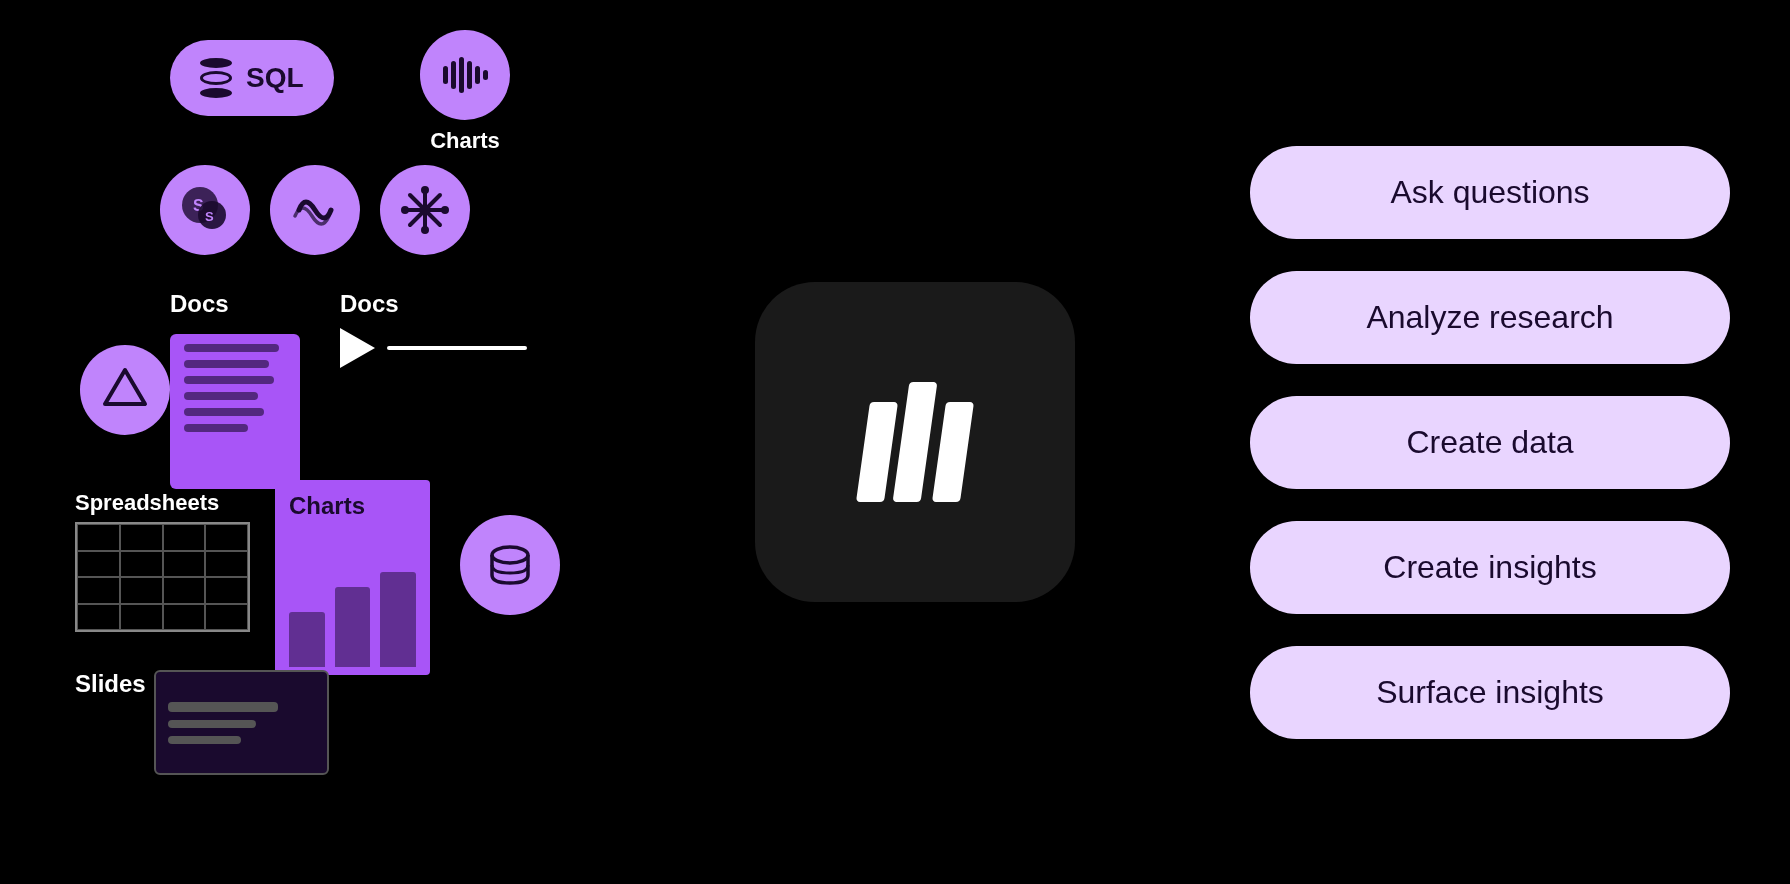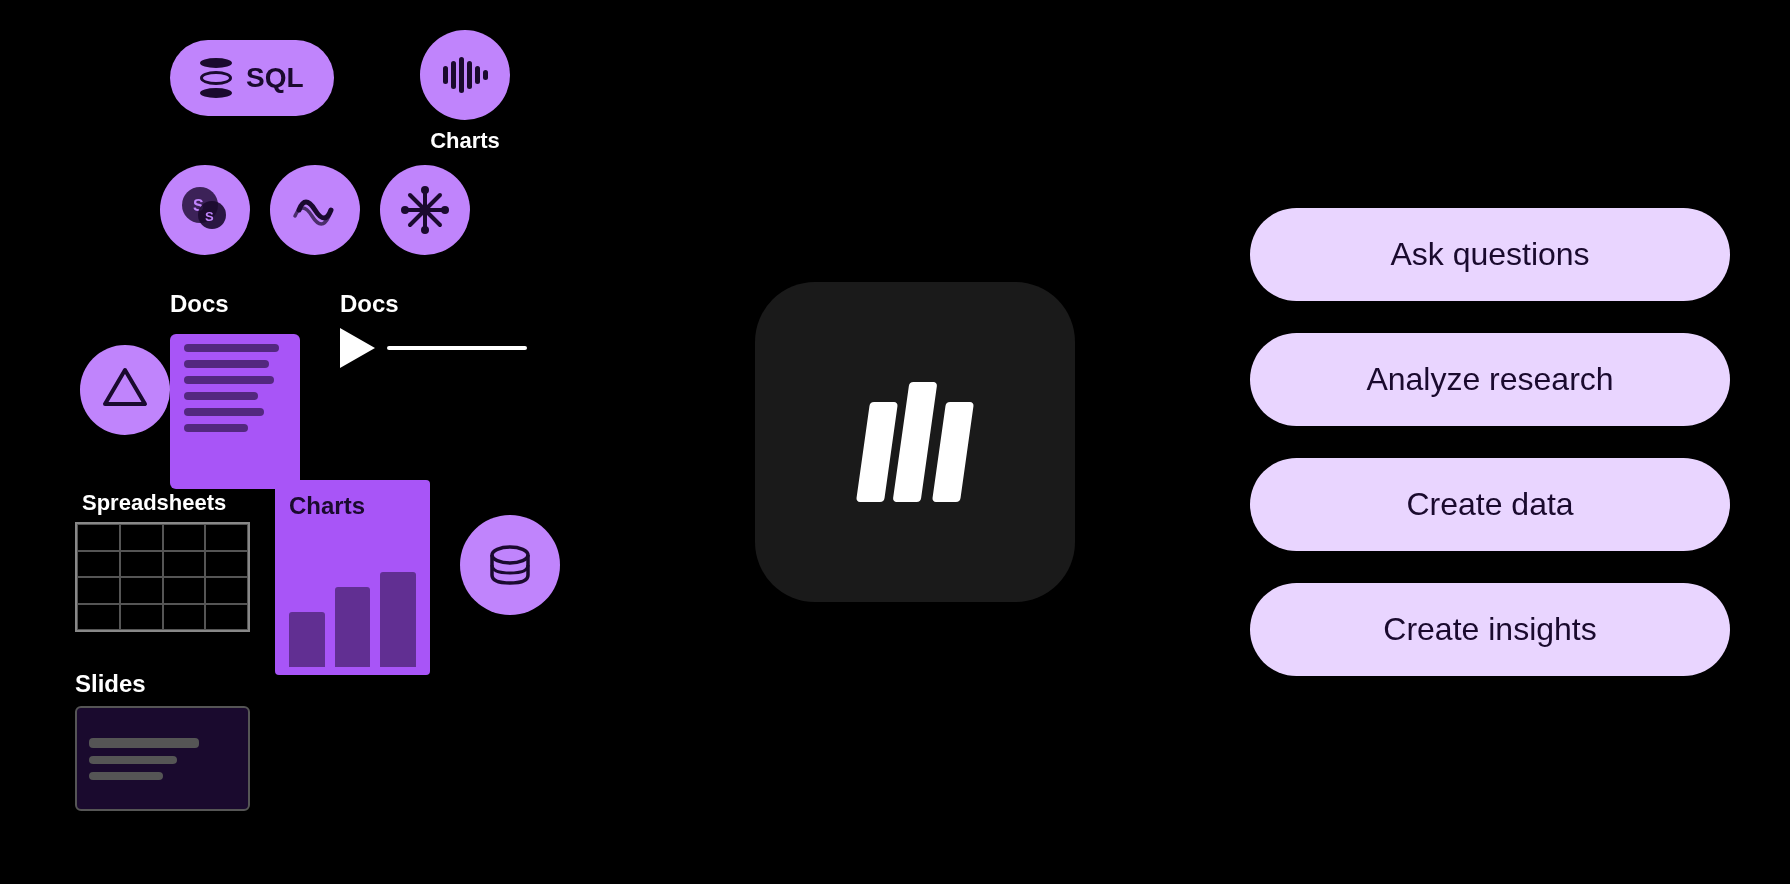--- a/index.html
+++ b/index.html
@@ -228,21 +228,20 @@
       display: flex;
       flex-direction: column;
       align-items: flex-start;
       gap: 6px;
     }
 
     .spreadsheets-label {
       font-size: 22px;
       font-weight: 700;
       color: #fff;
-      margin-left: 7px;
     }
 
     .spreadsheet-grid {
       width: 175px;
       height: 110px;
       border: 2px solid #888;
       display: grid;
       grid-template-columns: repeat(4, 1fr);
       grid-template-rows: repeat(4, 1fr);
     }
@@ -299,21 +298,21 @@
       justify-content: center;
       font-size: 36px;
     }
 
     
     .slides-item {
       position: absolute;
       top: 670px;
       left: 15px;
       display: flex;
-      flex-direction: column;
+      flex-direction: row;
       gap: 8px;
     }
 
     .slides-label {
       font-size: 24px;
       font-weight: 700;
       color: #fff;
     }
 
     .slides-card {
@@ -546,15 +545,18 @@
       </div>
       <div class="capability-pill">
         <span class="pill-label">Analyze research</span>
       </div>
       <div class="capability-pill">
         <span class="pill-label">Create data</span>
       </div>
       <div class="capability-pill">
         <span class="pill-label">Create insights</span>
       </div>
+      <div class="capability-pill">
+        <span class="pill-label">Surface insights</span>
+      </div>
     </div>
 
 </div>
 
 </body></html>

